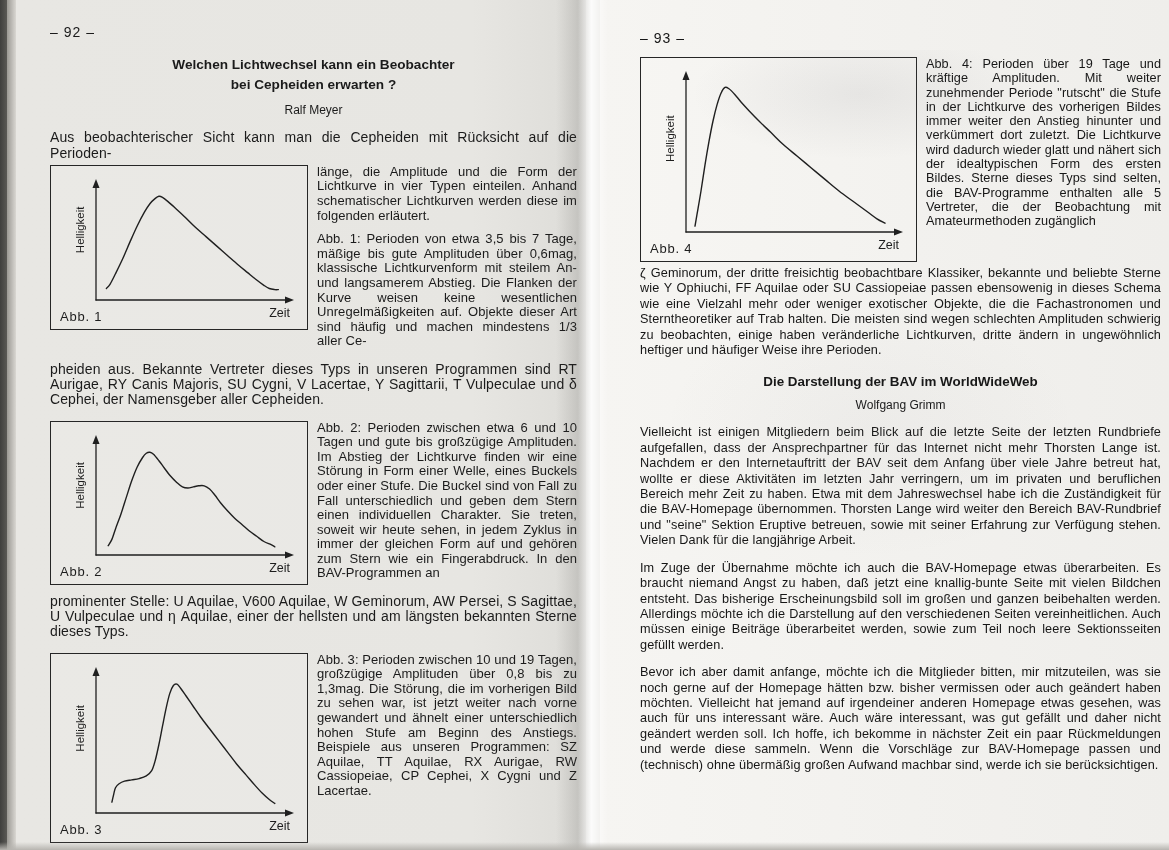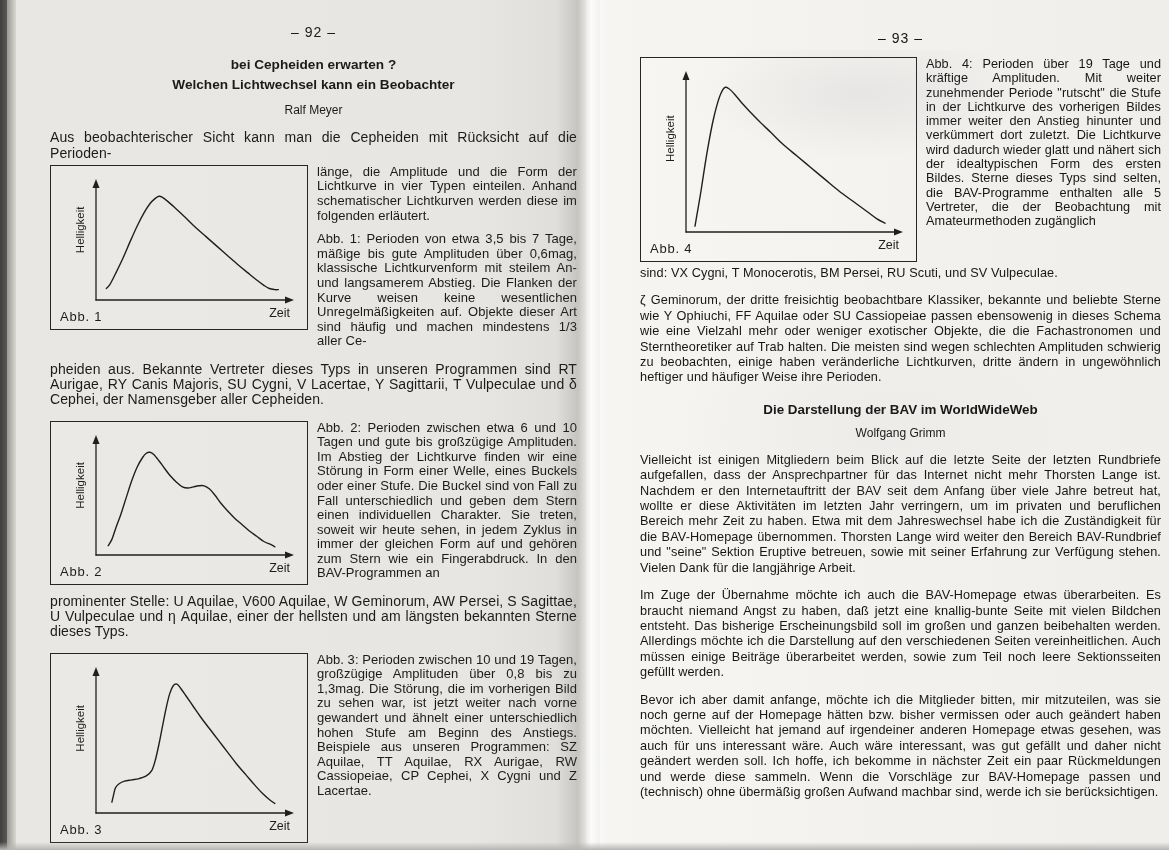--- a/index.html
+++ b/index.html
@@ -19,21 +19,21 @@
     position:absolute;left:16px;top:0;width:570px;height:850px;box-sizing:border-box;
     padding:24px 9px 0 34px;color:#1b1b1b;
     background:linear-gradient(to right,#e8e7e3 0%,#e7e6e2 80%,#dddcd8 100%);
   }
   .page-right{
     position:absolute;left:600px;top:0;width:569px;height:850px;box-sizing:border-box;
     padding:30px 8px 0 40px;color:#161616;
     background:linear-gradient(to right,#f6f5f2 0%,#f2f1ee 55%,#efeeeb 100%);
   }
   .smudge{position:absolute;pointer-events:none;}
-  .pageno{text-align:center;font-size:14px;letter-spacing:1px;margin-bottom:15px;}
+  .pageno{font-size:14px;letter-spacing:1px;margin-bottom:15px;}
   .title{text-align:center;font-weight:bold;font-size:13.6px;line-height:1.45;}
   .author{text-align:center;font-size:12px;margin:9px 0 13px 0;}
   .body-text{font-size:14px;line-height:15.2px;text-align:justify;letter-spacing:.1px;}
   .col-text{font-size:13px;line-height:14.6px;text-align:justify;letter-spacing:.05px;}
   .col-text p{margin:0 0 9px 0;}
   .fig-row{display:flex;gap:9px;align-items:flex-start;margin-bottom:4px;}
   .figure{border:1.5px solid #262626;flex:none;background:rgba(255,255,255,.10);}
   .fig-1{width:256px;height:163px;}
   .fig-2{width:256px;height:162px;}
   .fig-3{width:256px;height:188px;}
@@ -50,22 +50,22 @@
 <body>
 
 <div class="scan">
   <div class="edge-left"></div>
   <div class="edge-left2"></div>
 
   <div class="page-left">
     <div class="pageno">– 92 –</div>
 
     <div class="title">
+      <div>Welchen Lichtwechsel kann ein Beobachter</div>
       <div>bei Cepheiden erwarten ?</div>
-      <div>Welchen Lichtwechsel kann ein Beobachter</div>
     </div>
     <div class="author">Ralf Meyer</div>
 
     <div class="body-text" style="margin-bottom:4px;">Aus beobachterischer Sicht kann man die Cepheiden mit Rücksicht auf die Perioden-</div>
 
     <div class="fig-row">
       <div class="figure fig-1"><svg viewBox="0 0 256 163" width="256" height="163">
             <line stroke="#1f1f1f" stroke-width="1.3" fill="none" stroke-linecap="round" x1="45" y1="134" x2="45" y2="20"></line>
             <polygon points="41.5,22 48.5,22 45,13" fill="#1f1f1f"></polygon>
             <line stroke="#1f1f1f" stroke-width="1.3" fill="none" stroke-linecap="round" x1="45" y1="134" x2="236" y2="134"></line>
@@ -133,21 +133,20 @@
             <text x="33" y="80.62" font-size="11.5" text-anchor="middle" transform="rotate(-90 33 80.62)">Helligkeit</text>
             <text x="258" y="191" font-size="12.5" text-anchor="end">Zeit</text>
             <text x="9" y="195" font-size="13" letter-spacing=".8">Abb. 4</text>
             <path stroke="#1f1f1f" stroke-width="1.4" fill="none" stroke-linecap="round" d="M54 168.1 C54.333333333333336 166.15,55 162.25,56 156.4 C57 150.55,58.666666666666664 141.26666666666668,60 133 C61.333333333333336 124.73333333333333,62.666666666666664 115.06666666666666,64 106.8 C65.33333333333333 98.53333333333333,66.66666666666667 90.7,68 83.4 C69.33333333333333 76.10000000000001,70.66666666666667 69.08333333333333,72 63 C73.33333333333333 56.916666666666664,74.66666666666667 51.53333333333333,76 46.9 C77.33333333333333 42.266666666666666,78.66666666666667 38.11666666666667,80 35.2 C81.33333333333333 32.28333333333334,82.66666666666667 30.133333333333333,84 29.4 C85.33333333333333 28.666666666666664,86.33333333333333 29.583333333333332,88 30.8 C89.66666666666667 32.016666666666666,92 34.5,94 36.7 C96 38.900000000000006,97.66666666666667 41.333333333333336,100 44 C102.33333333333333 46.666666666666664,105 49.53333333333334,108 52.7 C111 55.86666666666667,114.33333333333333 59.35,118 63 C121.66666666666667 66.65,126 70.71666666666667,130 74.6 C134 78.48333333333332,137.66666666666666 82.39999999999999,142 86.3 C146.33333333333334 90.2,151.33333333333334 94.1,156 98 C160.66666666666666 101.9,165.33333333333334 105.8,170 109.7 C174.66666666666666 113.60000000000001,179.33333333333334 117.51666666666668,184 121.4 C188.66666666666666 125.28333333333333,193.33333333333334 129.35,198 133 C202.66666666666666 136.65,207.33333333333334 139.88333333333335,212 143.3 C216.66666666666666 146.71666666666667,222 150.58333333333334,226 153.5 C230 156.41666666666666,233 158.85000000000002,236 160.8 C239 162.75,242.66666666666666 164.46666666666667,244 165.2"></path>
           </svg></div>
       <div class="col-text">
         <p>Abb. 4: Perioden über 19 Tage und kräftige Amplituden. Mit weiter zunehmender Periode "rutscht" die Stufe in der Lichtkurve des vorherigen Bildes immer weiter den Anstieg hinunter und verkümmert dort zuletzt. Die Lichtkurve wird dadurch wieder glatt und nähert sich der idealtypischen Form des ersten Bildes. Sterne dieses Typs sind selten, die BAV-Programme enthalten alle 5 Vertreter, die der Beobachtung mit Amateurmethoden zugänglich</p>
       </div>
     </div>
 
-    <div class="body-text fw mt4">sind: VX Cygni, T Monocerotis, BM Persei, RU Scuti, und SV Vulpeculae.</div>
 
     <div class="body-text fw">ζ Geminorum, der dritte freisichtig beobachtbare Klassiker, bekannte und beliebte Sterne wie Y Ophiuchi, FF Aquilae oder SU Cassiopeiae passen ebensowenig in dieses Schema wie eine Vielzahl mehr oder weniger exotischer Objekte, die die Fachastronomen und Sterntheoretiker auf Trab halten. Die meisten sind wegen schlechten Amplituden schwierig zu beobachten, einige haben veränderliche Lichtkurven, dritte ändern in ungewöhnlich heftiger und häufiger Weise ihre Perioden.</div>
 
     <div class="heading2">Die Darstellung der BAV im WorldWideWeb</div>
     <div class="author">Wolfgang Grimm</div>
 
     <div class="body-text fw">Vielleicht ist einigen Mitgliedern beim Blick auf die letzte Seite der letzten Rundbriefe aufgefallen, dass der Ansprechpartner für das Internet nicht mehr Thorsten Lange ist. Nachdem er den Internetauftritt der BAV seit dem Anfang über viele Jahre betreut hat, wollte er diese Aktivitäten im letzten Jahr verringern, um im privaten und beruflichen Bereich mehr Zeit zu haben. Etwa mit dem Jahreswechsel habe ich die Zuständigkeit für die BAV-Homepage übernommen. Thorsten Lange wird weiter den Bereich BAV-Rundbrief und "seine" Sektion Eruptive betreuen, sowie mit seiner Erfahrung zur Verfügung stehen. Vielen Dank für die langjährige Arbeit.</div>
     <div class="body-text fw">Im Zuge der Übernahme möchte ich auch die BAV-Homepage etwas überarbeiten. Es braucht niemand Angst zu haben, daß jetzt eine knallig-bunte Seite mit vielen Bildchen entsteht. Das bisherige Erscheinungsbild soll im großen und ganzen beibehalten werden. Allerdings möchte ich die Darstellung auf den verschiedenen Seiten vereinheitlichen. Auch müssen einige Beiträge überarbeitet werden, sowie zum Teil noch leere Sektionsseiten gefüllt werden.</div>
     <div class="body-text fw">Bevor ich aber damit anfange, möchte ich die Mitglieder bitten, mir mitzuteilen, was sie noch gerne auf der Homepage hätten bzw. bisher vermissen oder auch geändert haben möchten. Vielleicht hat jemand auf irgendeiner anderen Homepage etwas gesehen, was auch für uns interessant wäre. Auch wäre interessant, was gut gefällt und daher nicht geändert werden soll. Ich hoffe, ich bekomme in nächster Zeit ein paar Rückmeldungen und werde diese sammeln. Wenn die Vorschläge zur BAV-Homepage passen und (technisch) ohne übermäßig großen Aufwand machbar sind, werde ich sie berücksichtigen.</div>
   </div>

